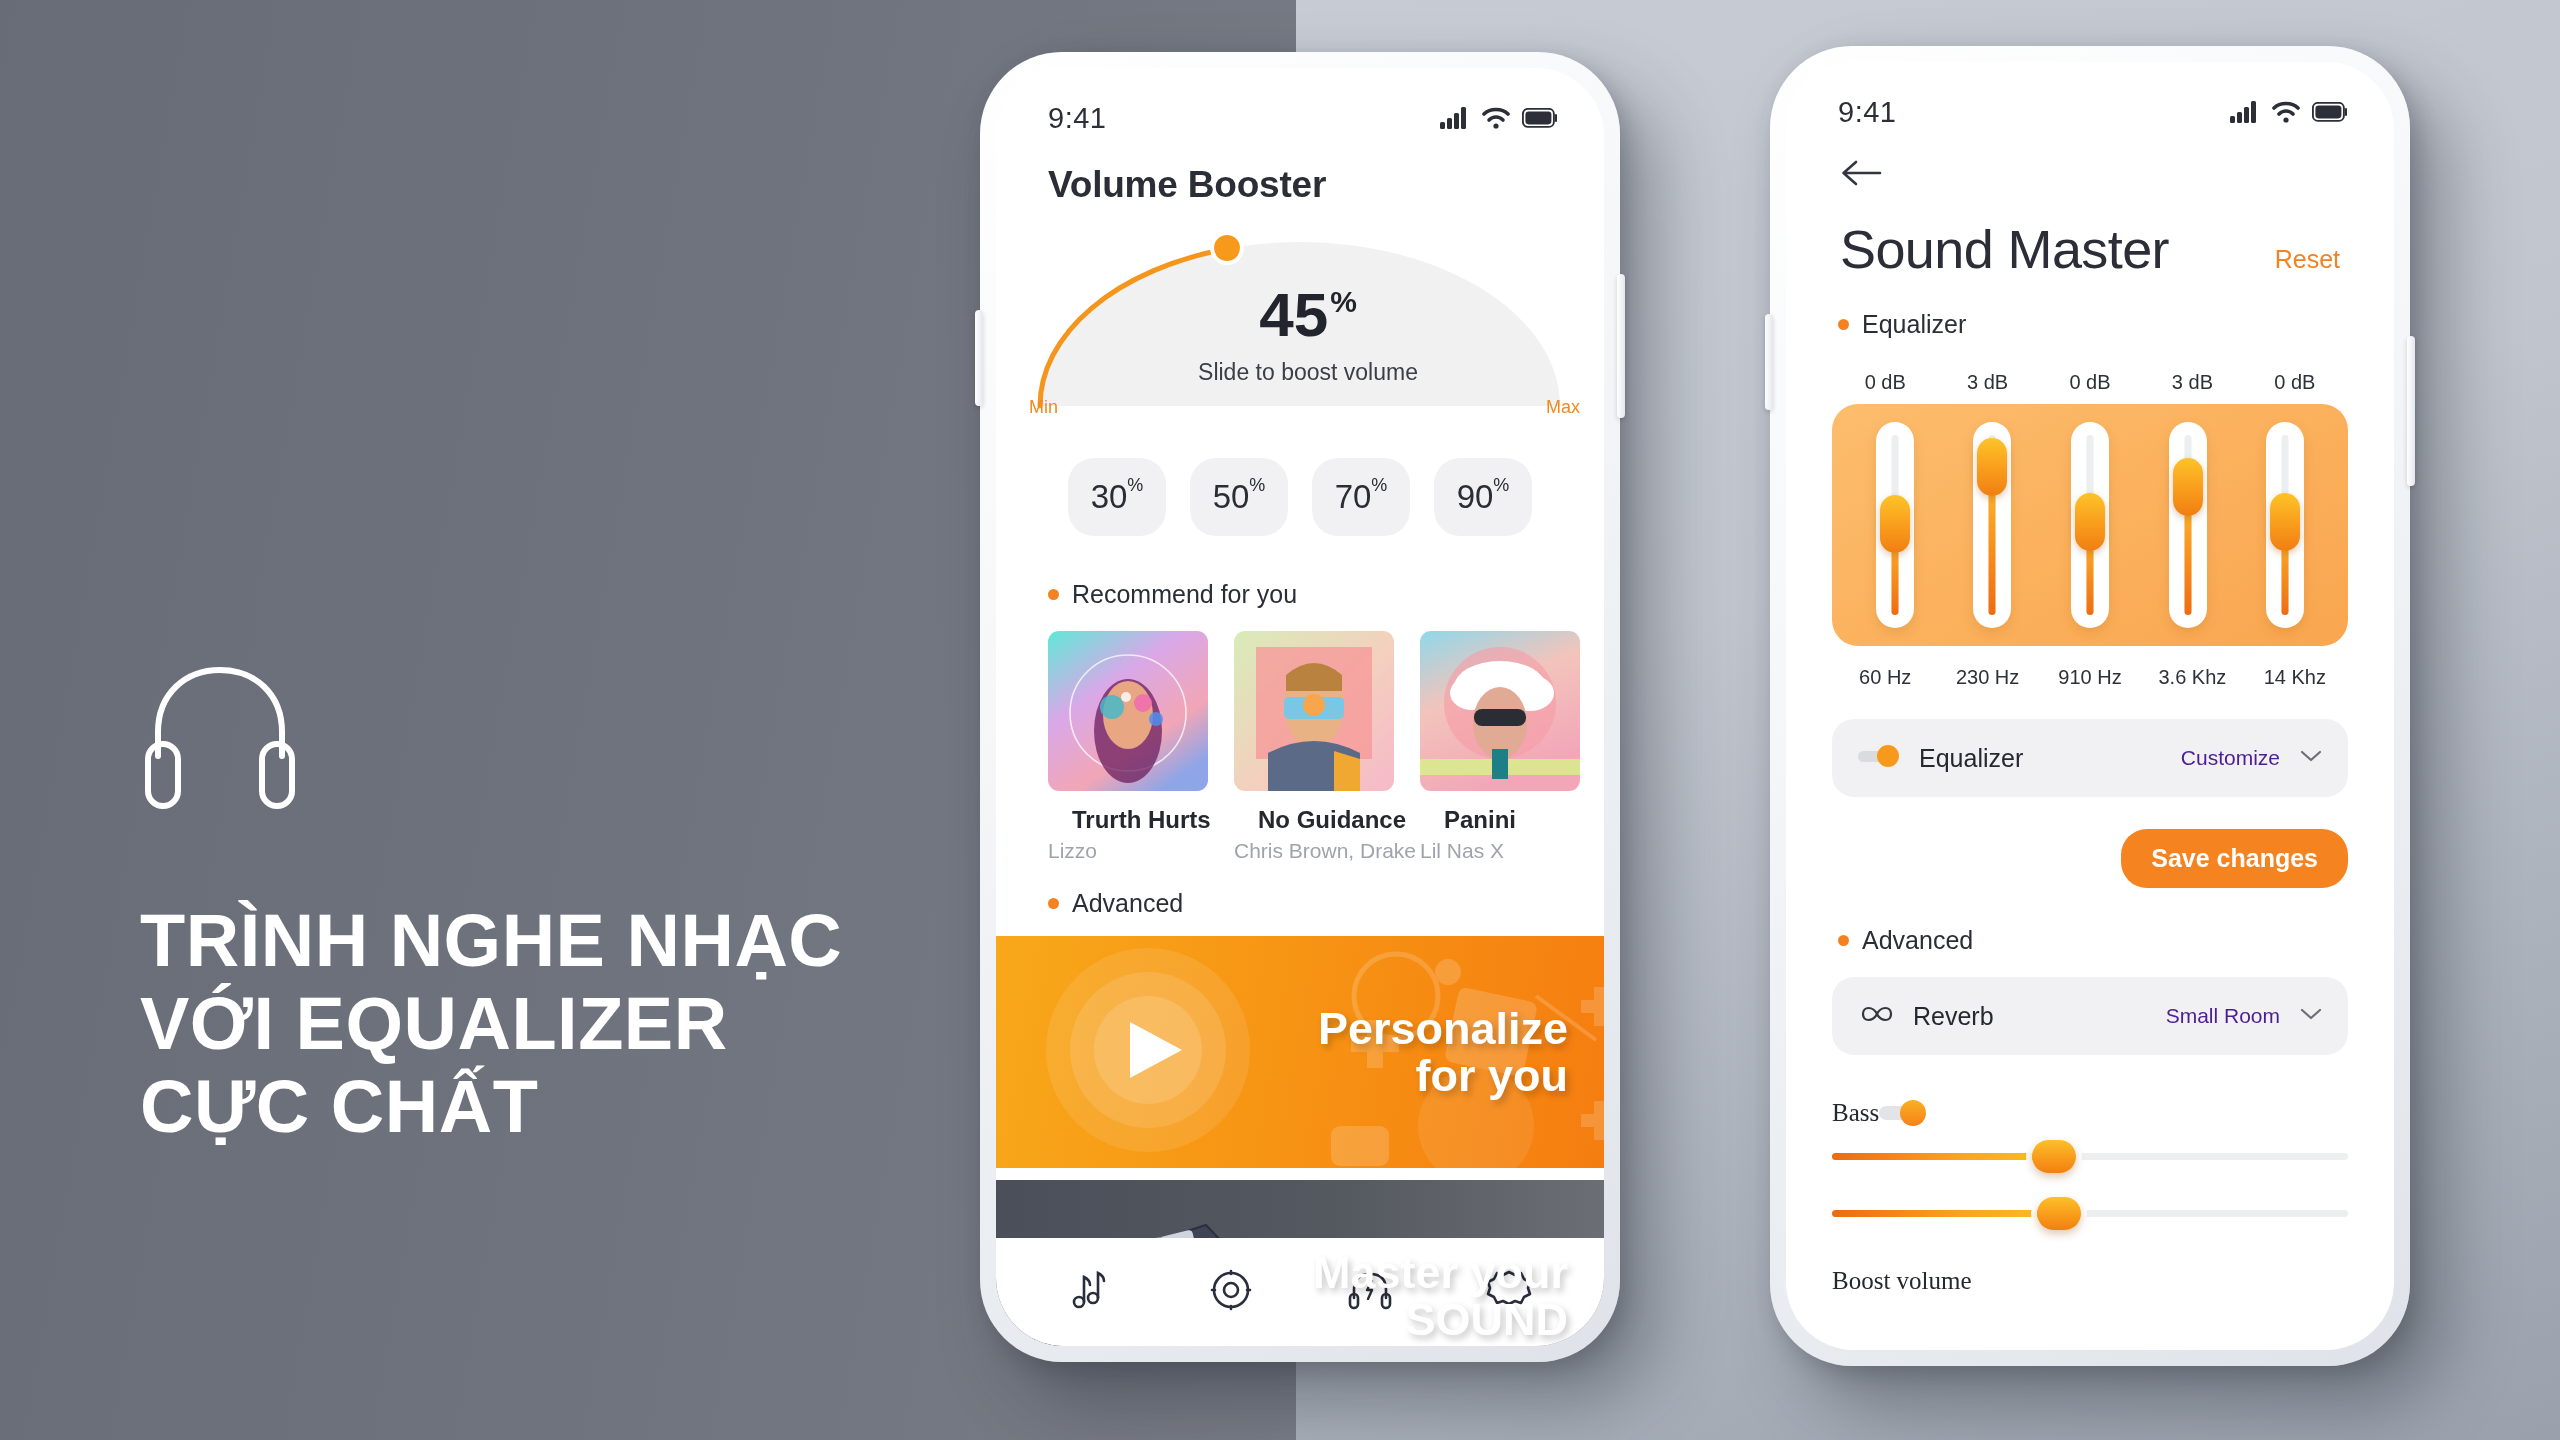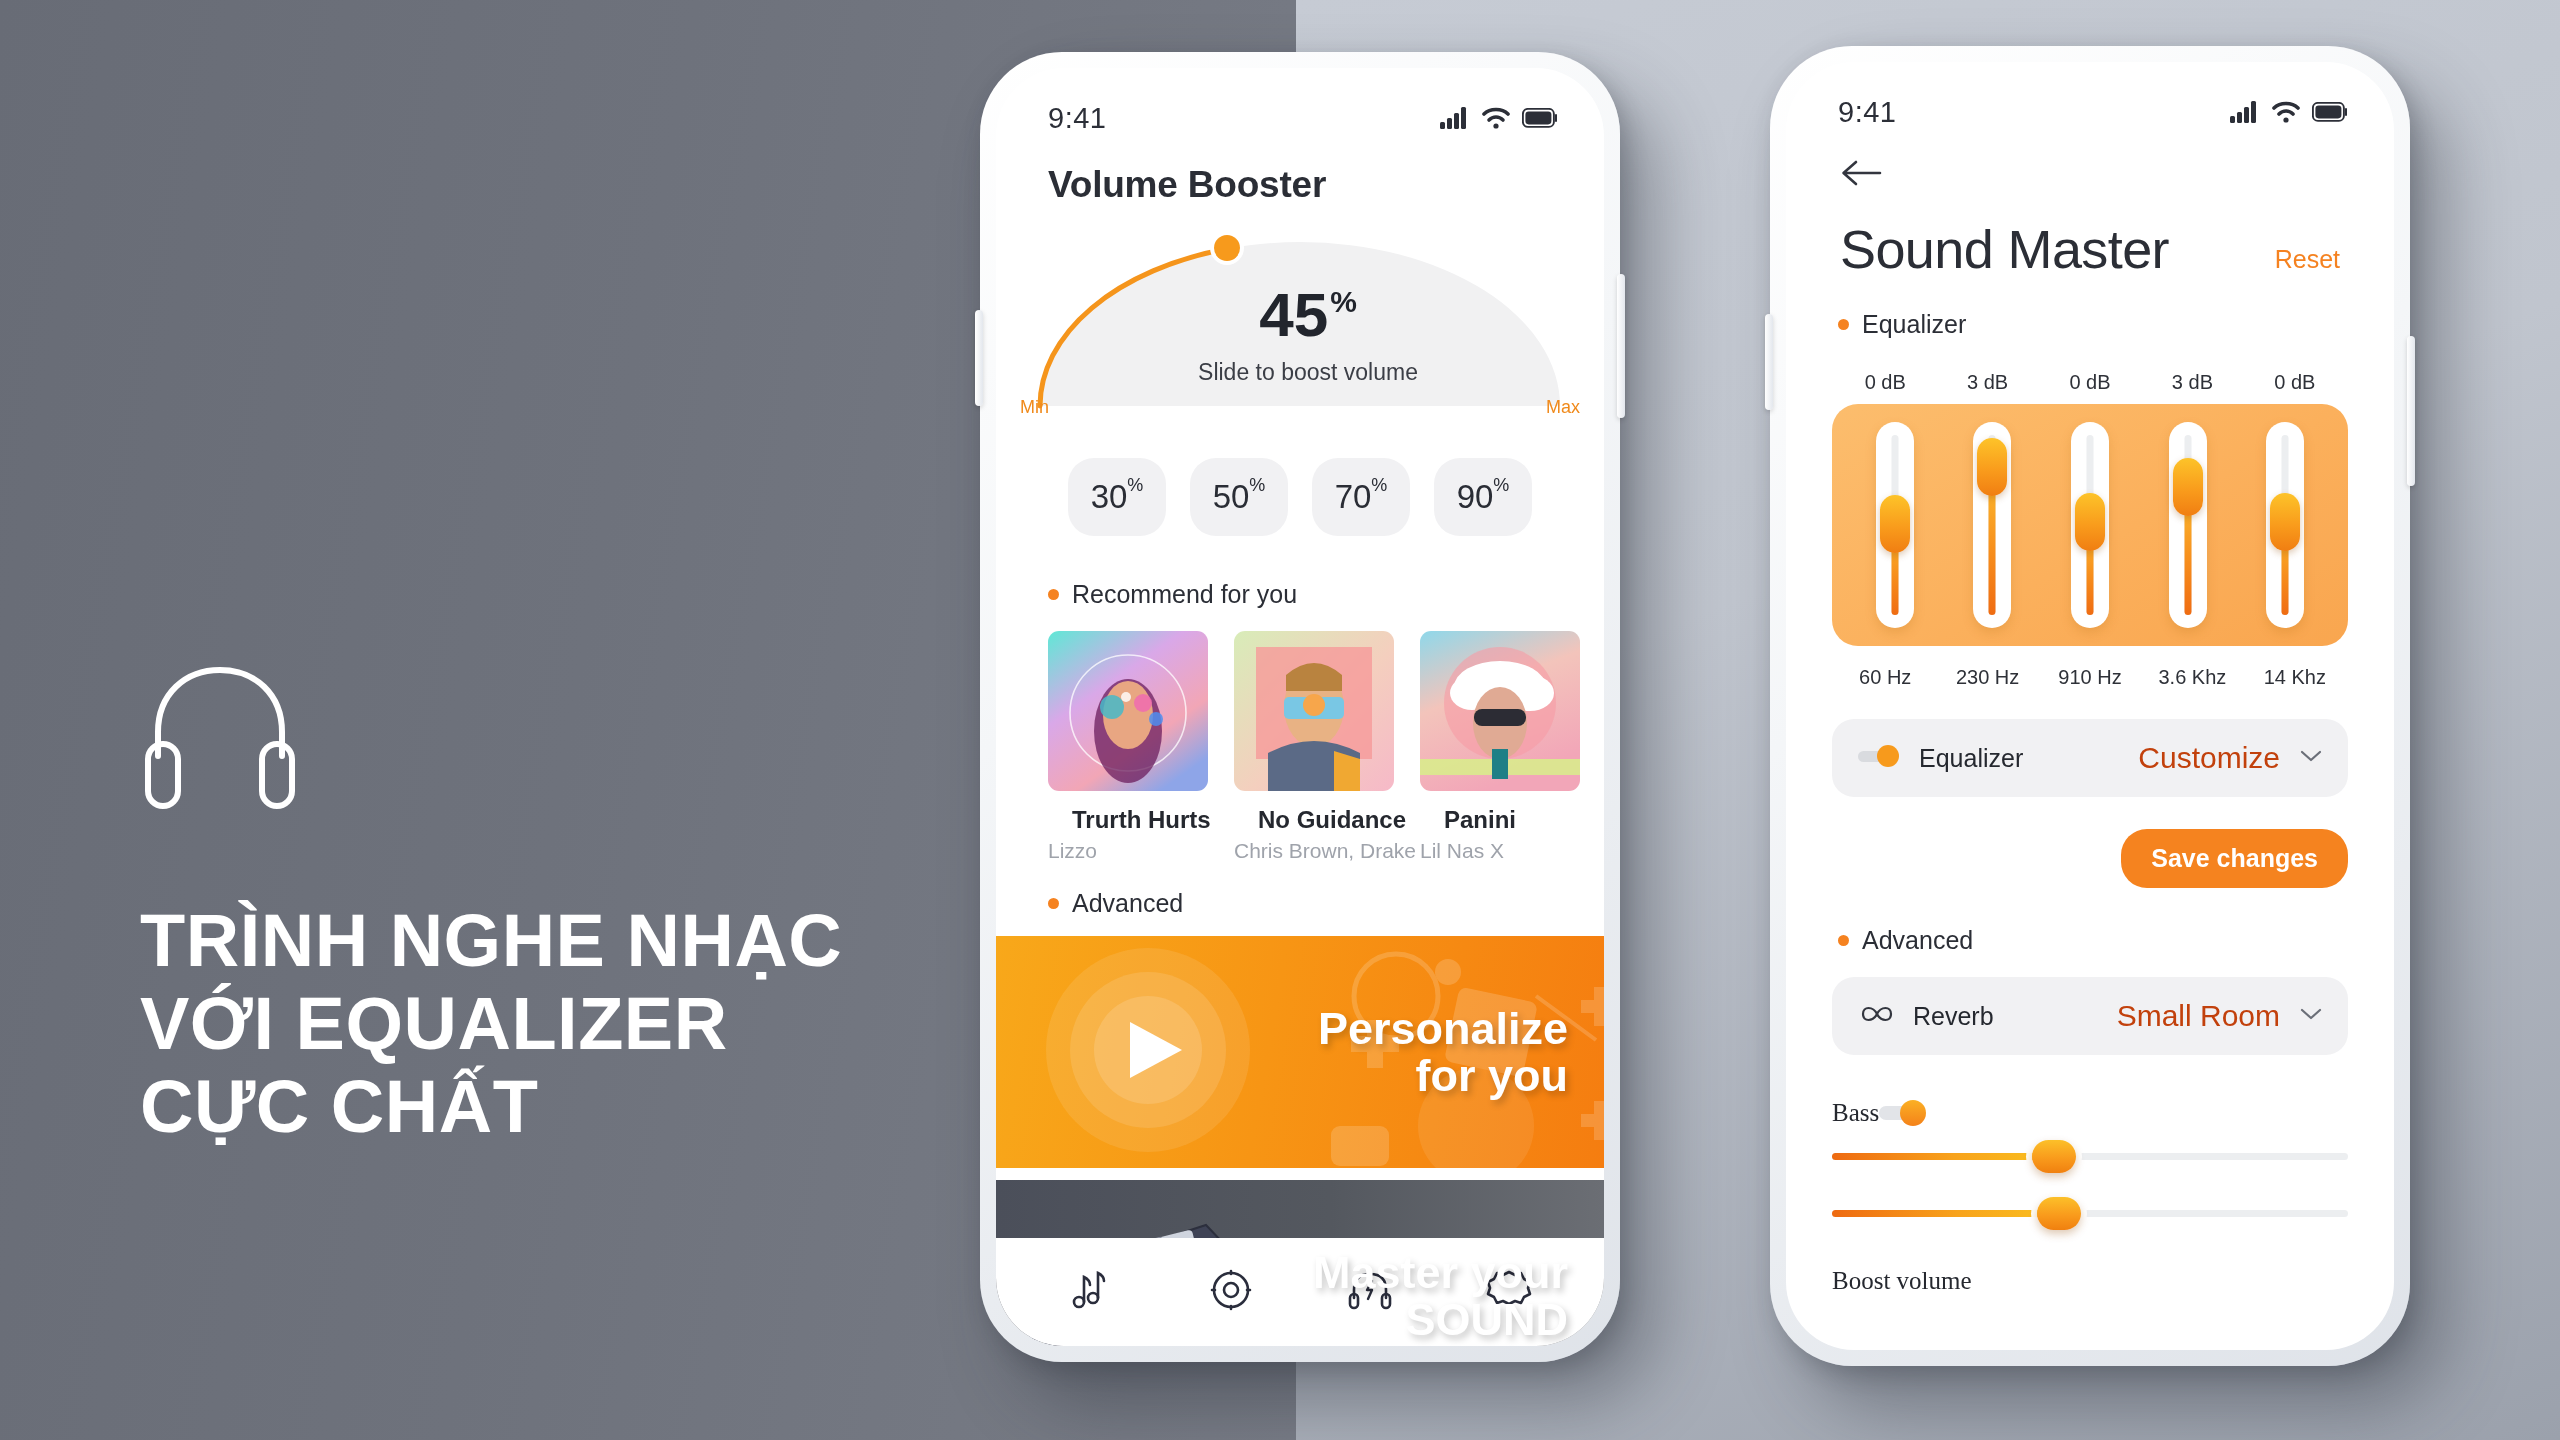--- a/index.html
+++ b/index.html
@@ -83,21 +83,21 @@
   #gauge-center {
     position: absolute; left: 16px; right: 0; top: 52px; text-align: center;
   }
   #gauge-value {
     font-size: 62px; font-weight: bold; color: #22252d; line-height: 1;
     display: inline-flex; align-items: flex-start;
   }
   #gauge-value .pct { font-size: 30px; font-weight: bold; margin-top: 3px; margin-left: 2px; }
   #gauge-sub { font-size: 23px; color: #3b3e46; margin-top: 13px; }
   .gauge-edge {
-    position: absolute; bottom: -6px; font-size: 18px; color: #f08a1b; font-weight: 400;
+    position: absolute; bottom: -6px; font-size: 18px; color: #f08a1b; font-weight: 400; margin-left: 9px;
   }
   #gauge-min { left: -10px; }
   #gauge-max { right: -10px; }
 
   
   #presets { display: flex; justify-content: center; gap: 24px; margin-top: 46px; }
   .preset {
     width: 98px; height: 78px; border-radius: 26px; background: #f1f1f3;
     display: flex; align-items: center; justify-content: center;
     font-size: 33px; color: #2a2d35;
@@ -196,21 +196,21 @@
   }
 
   #freq-row { display: flex; padding: 0 48px; margin-top: 20px; }
   #freq-row .fq { flex: 1; text-align: center; font-size: 20px; color: #2e3138; }
 
   .row-card {
     margin: 0 46px; height: 78px; border-radius: 22px; background: #f1f1f3;
     display: flex; align-items: center; padding: 0 26px;
   }
   .row-card .rc-label { font-size: 25px; color: #25282f; margin-left: 17px; }
-  .row-card .rc-value { margin-left: auto; font-size: 30px; color: #c2410c; }
+  .row-card .rc-value { margin-left: auto; font-size: 21px; color: #4c1d95; }
   .row-card .rc-chev { margin-left: 20px; }
 
   #eq-row-card { margin-top: 30px; }
 
   #save-wrap { display: flex; justify-content: flex-end; padding: 0 46px; margin-top: 32px; }
   #save-btn {
     background: #f5831f; color: #fff; font-size: 25px; font-weight: bold;
     border: none; border-radius: 26px; padding: 15px 30px; cursor: pointer;
   }
 

